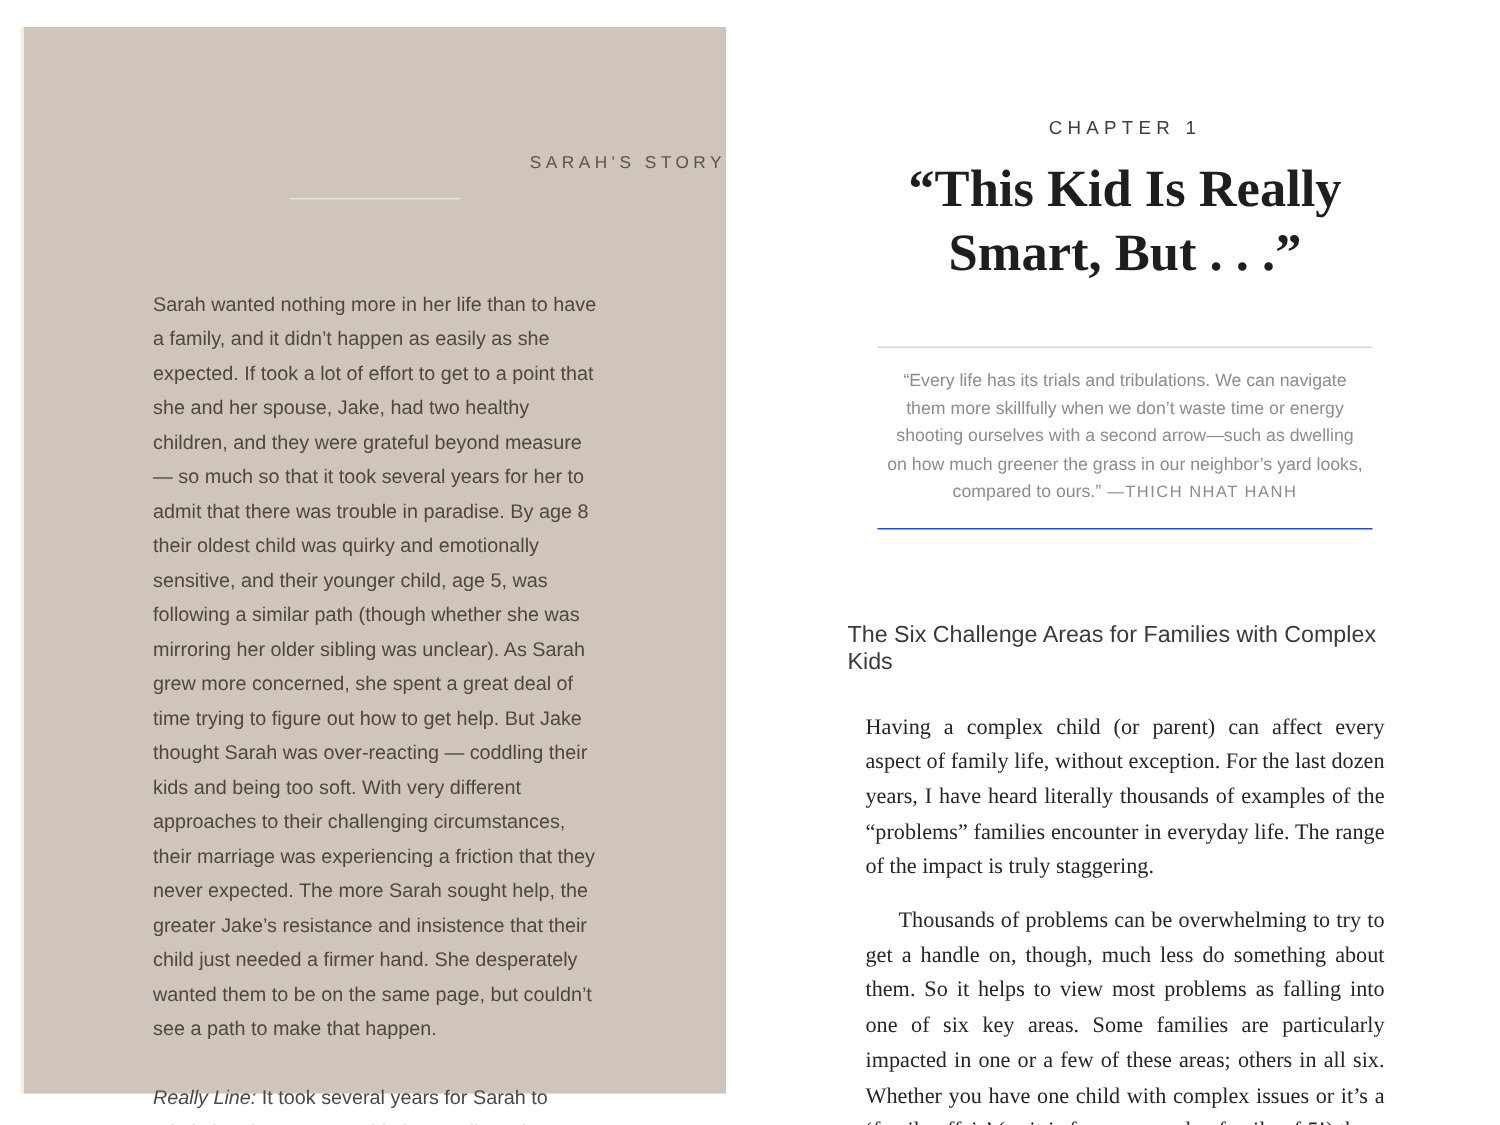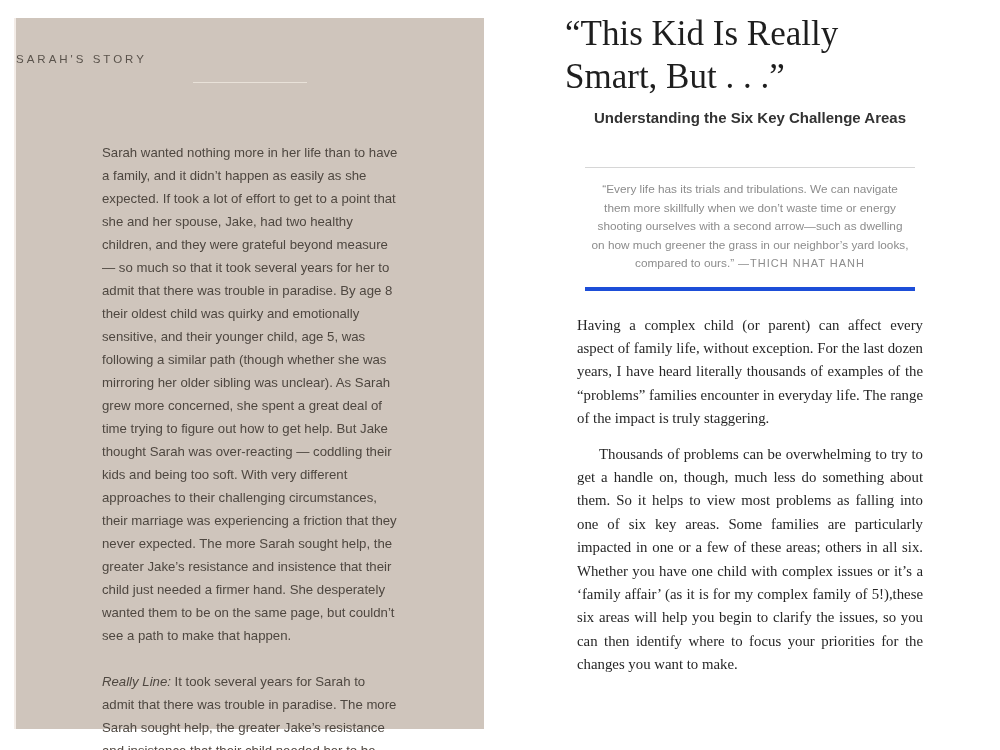--- a/index.html
+++ b/index.html
@@ -14,22 +14,22 @@
   
   .left-page {
     position: absolute;
     left: 16px; top: 18px;
     width: 468px; height: 711px;
     background: #cfc5bc;
     box-shadow: -2px 0 0 #f3ece7;
   }
   .left-heading {
     margin: 0;
-    padding-top: 35px;
-    text-align: left;
+    padding-top: 85px;
+    text-align: right;
     font-size: 11.5px;
     font-weight: normal;
     letter-spacing: 3px;
     color: #5a534c;
   }
   .left-divider {
     width: 114px; height: 1px;
     background: #e9e2d9;
     border: none;
     margin: 17px auto 0 auto;
@@ -62,38 +62,39 @@
     margin: 0;
     padding-top: 78px;
     text-align: center;
     font-size: 12.5px;
     font-weight: normal;
     letter-spacing: 3.5px;
     color: #3f3f3f;
   }
   .chapter-title {
     margin: 12px 0 0 0;
+    text-align: center;
     font-family: "Liberation Serif", serif;
-    font-weight: normal;
+    font-weight: bold;
     font-size: 35px;
     line-height: 43px;
     color: #1e1e1e;
   }
   .chapter-subtitle {
     margin: 11px 0 0 0;
     text-align: center;
     font-size: 15px;
     font-weight: bold;
     color: #333333;
   }
   .quote-block {
     margin: 41px 0 0 20px;
     width: 330px;
     border-top: 1px solid #d6d6d6;
-    border-bottom: 4px solid #1d4ed8;
+    border-bottom: 1px solid #1d4ed8;
     padding: 12px 6px 14px 6px;
     box-sizing: border-box;
   }
   .quote-text {
     margin: 0;
     text-align: center;
     font-size: 11.8px;
     line-height: 18.5px;
     color: #8c8c8c;
   }
@@ -127,27 +128,28 @@
   <h2 class="left-heading">SARAH'S STORY</h2>
   <hr class="left-divider">
   <div class="left-body">
     <p>Sarah wanted nothing more in her life than to have a family, and it didn’t happen as easily as she expected. If took a lot of effort to get to a point that she and her spouse, Jake, had two healthy children, and they were grateful beyond measure— so much so that it took several years for her to admit that there was trouble in paradise. By age 8 their oldest child was quirky and emotionally sensitive, and their younger child, age 5, was following a similar path (though whether she was mirroring her older sibling was unclear). As Sarah grew more concerned, she spent a great deal of time trying to figure out how to get help. But Jake thought Sarah was over-reacting — coddling their kids and being too soft. With very different approaches to their challenging circumstances, their marriage was experiencing a friction that they never expected. The more Sarah sought help, the greater Jake’s resistance and insistence that their child just needed a firmer hand. She desperately wanted them to be on the same page, but couldn’t see a path to make that happen.</p>
     <p class="bottom-line"><span class="bottom-line-label">Really Line:</span><span> It took several years for Sarah to admit that there was trouble in paradise. The more Sarah sought help, the greater Jake’s resistance and insistence that their child needed her to be firmer.</span></p>
   </div>
 </div>
 
 <div class="right-page">
   <div class="right-col">
+    <div class="chapter-label">CHAPTER 1</div>
     <h1 class="chapter-title">“This Kid Is Really Smart, But . . .”</h1>
-    <div class="chapter-subtitle">Understanding the Six Key Challenge Areas</div>
 
     <div class="quote-block">
       <p class="quote-text"><span>“Every life has its trials and tribulations. We can navigate them more skillfully when we don’t waste time or energy shooting ourselves with a second arrow—such as dwelling on how much greener the grass in our neighbor’s yard looks, compared to ours.”</span><span class="quote-attr">—THICH NHAT HANH</span></p>
     </div>
 
+    <h3 class="section-heading">The Six Challenge Areas for Families with Complex Kids</h3>
 
     <div class="chapter-body">
       <p>Having a complex child (or parent) can affect every aspect of family life, without exception. For the last dozen years, I have heard literally thousands of examples of the “problems” families encounter in everyday life. The range of the impact is truly staggering.</p>
       <p class="indent">Thousands of problems can be overwhelming to try to get a handle on, though, much less do something about them. So it helps to view most problems as falling into one of six key areas. Some families are particularly impacted in one or a few of these areas; others in all six. Whether you have one child with complex issues or it’s a ‘family affair’ (as it is for my complex family of 5!),these six areas will help you begin to clarify the issues, so you can then identify where to focus your priorities for the changes you want to make.</p>
 
     </div>
   </div>
 </div>
 
 </body></html>

